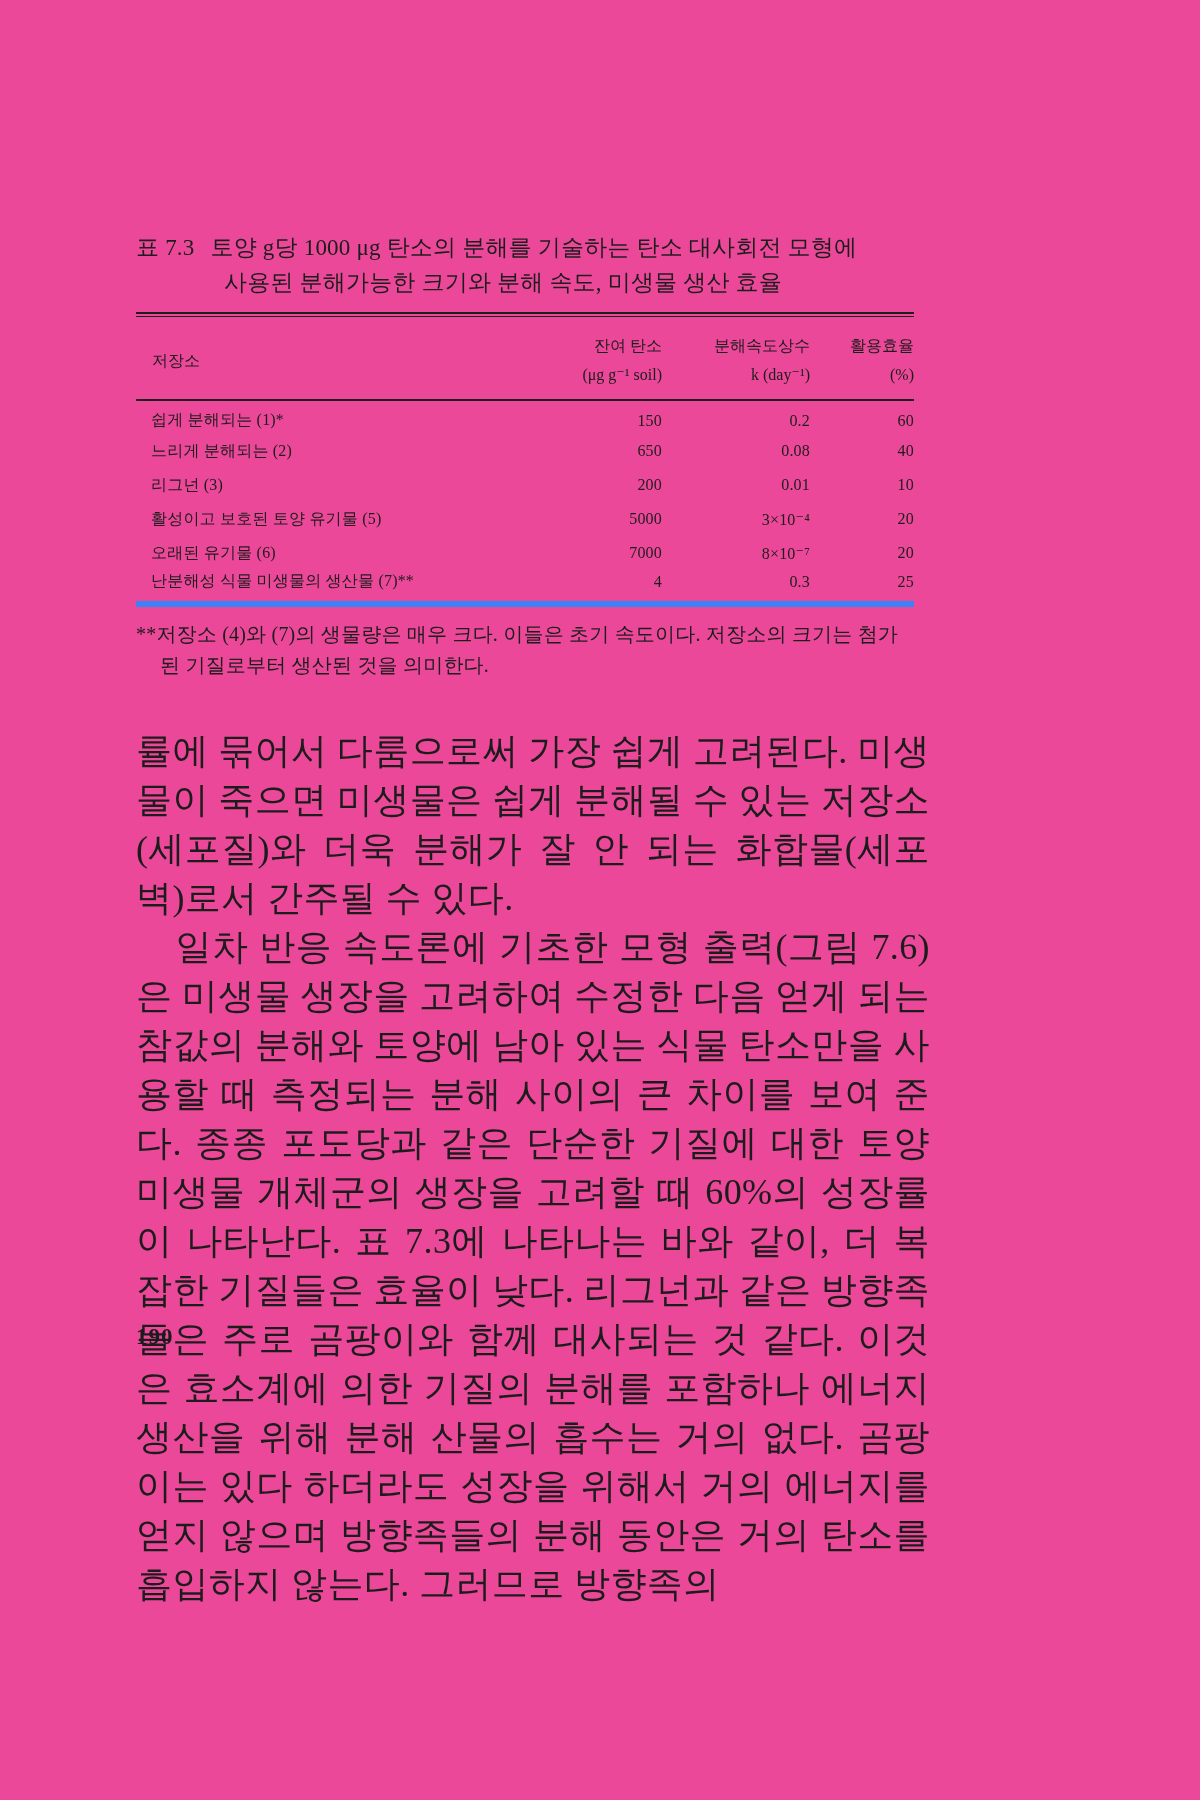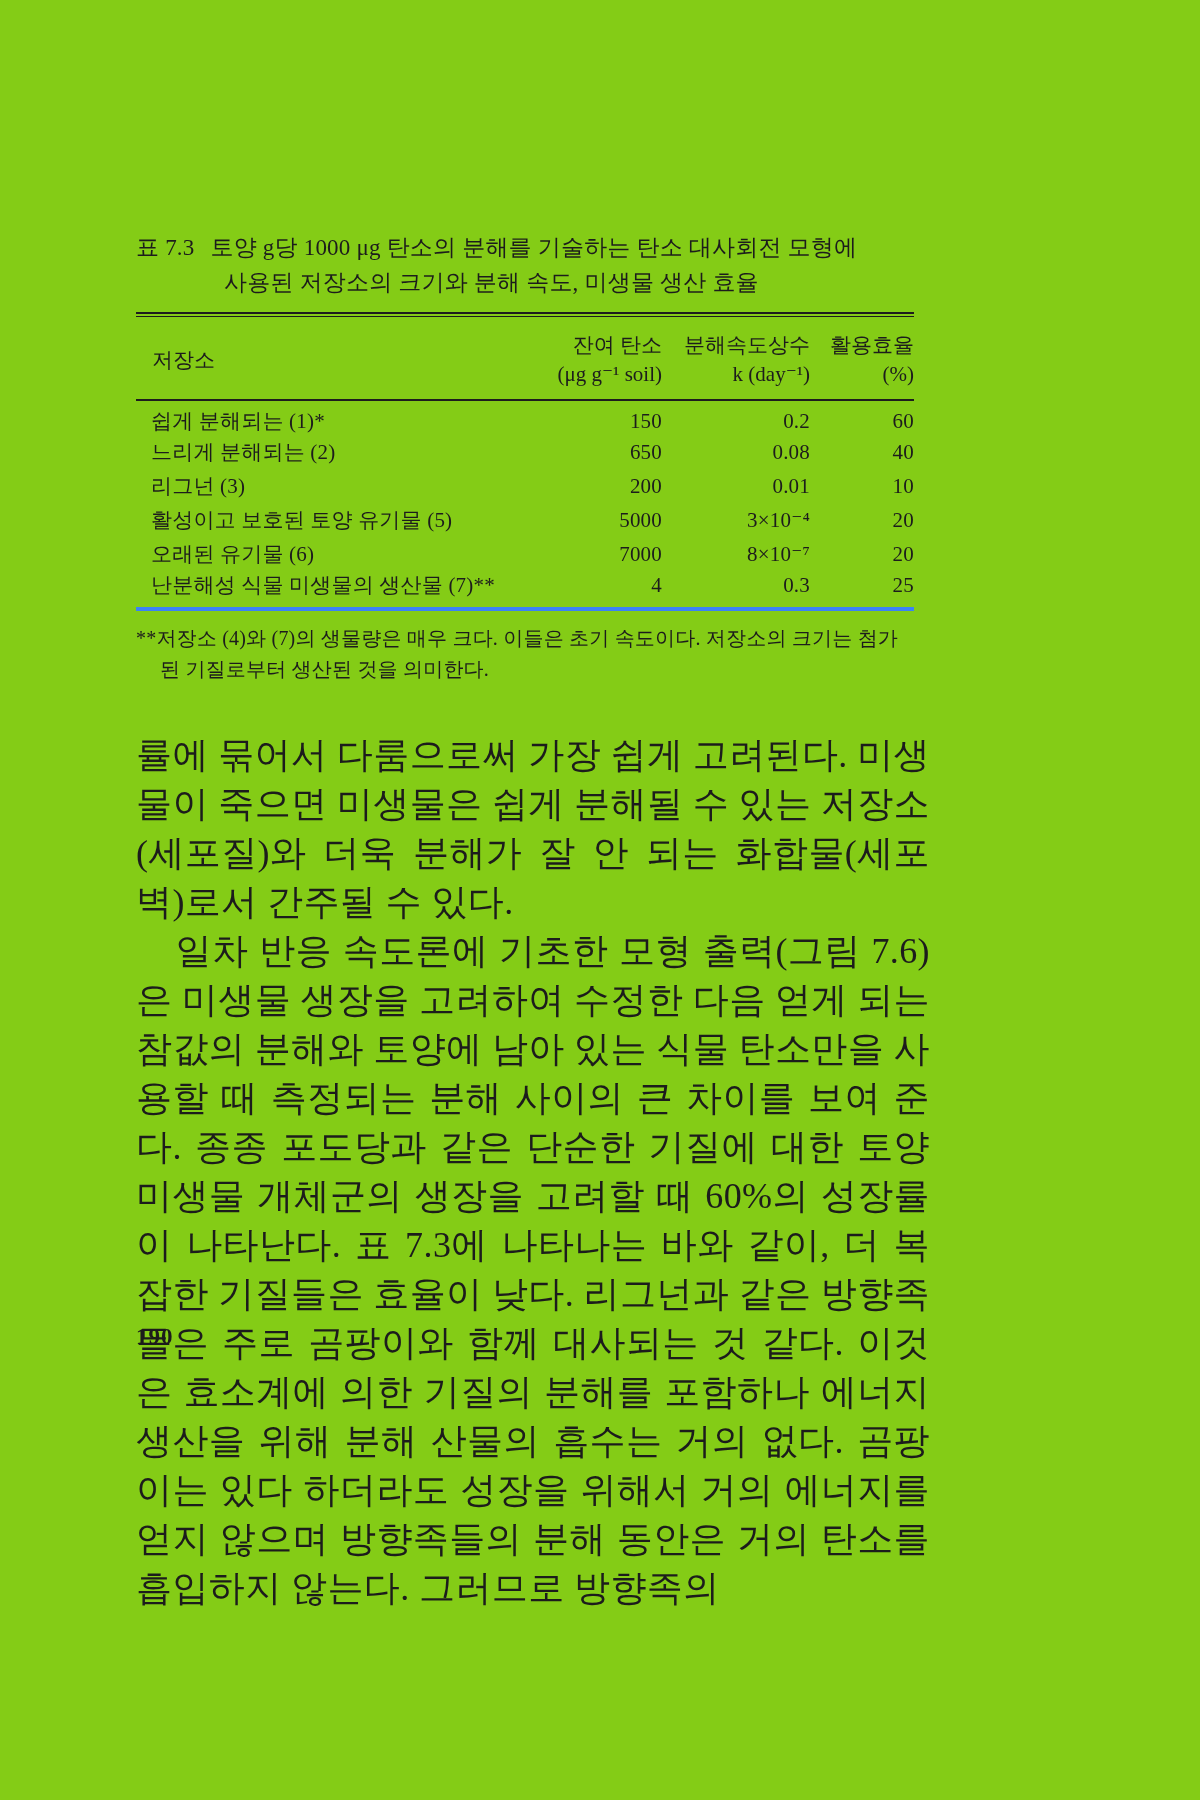--- a/index.html
+++ b/index.html
@@ -5,40 +5,40 @@
   * { margin: 0; padding: 0; box-sizing: border-box; }
   html, body { background: #f4f4f2; }
   body {
     width: 1200px; height: 1800px;
     font-family: "Liberation Serif", "DejaVu Serif", serif;
     color: #1c1c1c;
   }
   .page {
     position: relative;
     width: 1200px; height: 1800px;
-    background: #84cc16;
+    background: #ec4899;
     padding: 230px 270px 0 136px;
     overflow: hidden;
   }
   
   .caption { width: 778px; font-size: 23px; line-height: 35px; margin-bottom: 12px; letter-spacing: 0.2px; }
   .cap-label { margin-right: 16px; }
   .cap-line2 { padding-left: 88px; }
 
   
   .rule-double {
     width: 778px; height: 5px;
     border-top: 2px solid #1d1d1d;
     border-bottom: 1px solid #1d1d1d;
   }
   table.data-table {
     width: 778px;
     border-collapse: collapse;
-    border-bottom: 4px solid #3b82f6;
-    font-size: 21px;
+    border-bottom: 6px solid #3b82f6;
+    font-size: 16px;
     table-layout: fixed;
   }
   table.data-table col.c1 { width: 368px; }
   table.data-table col.c2 { width: 158px; }
   table.data-table col.c3 { width: 148px; }
   table.data-table col.c4 { width: 104px; }
   thead th {
     font-weight: normal;
     border-bottom: 2px solid #1d1d1d;
     padding: 14px 0 10px;
@@ -83,21 +83,21 @@
 </style>
 </head>
 <body>
 
 <div class="page">
 
   <div class="caption">
     <div class="cap-line1">
       <span class="cap-label">표 7.3</span><span>토양 g당 1000 μg 탄소의 분해를 기술하는 탄소 대사회전 모형에</span>
     </div>
-    <div class="cap-line2">사용된 저장소의 크기와 분해 속도, 미생물 생산 효율</div>
+    <div class="cap-line2">사용된 분해가능한 크기와 분해 속도, 미생물 생산 효율</div>
   </div>
 
   <div class="rule-double"></div>
 
   <table class="data-table">
     <colgroup>
       <col class="c1">
         <col class="c2">
         <col class="c3">
         <col class="c4">

